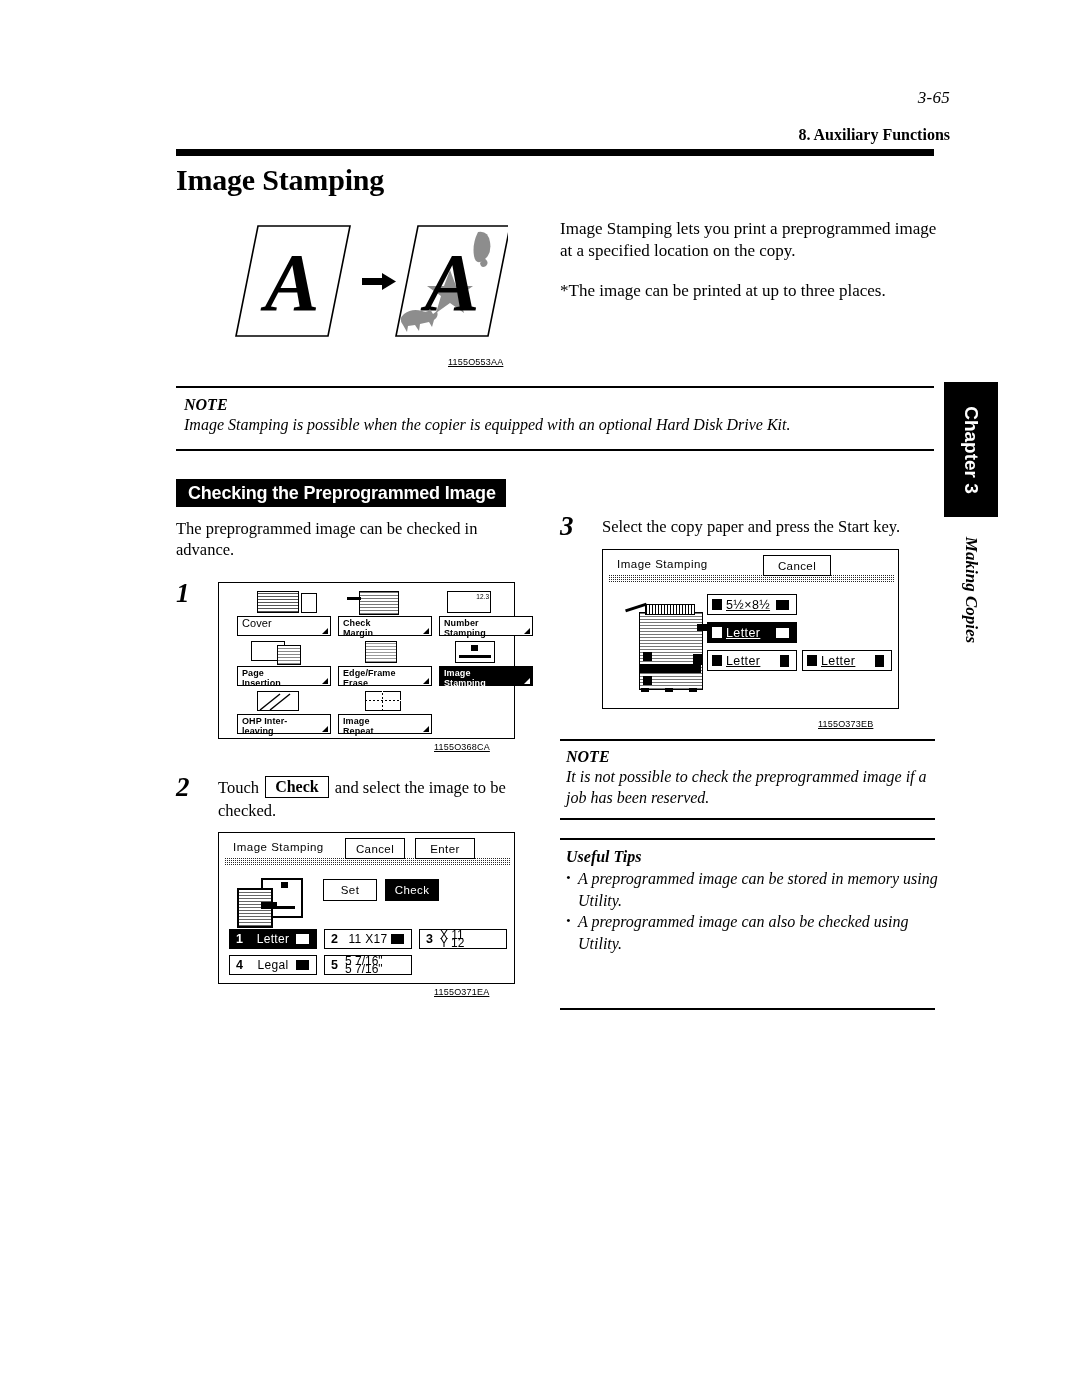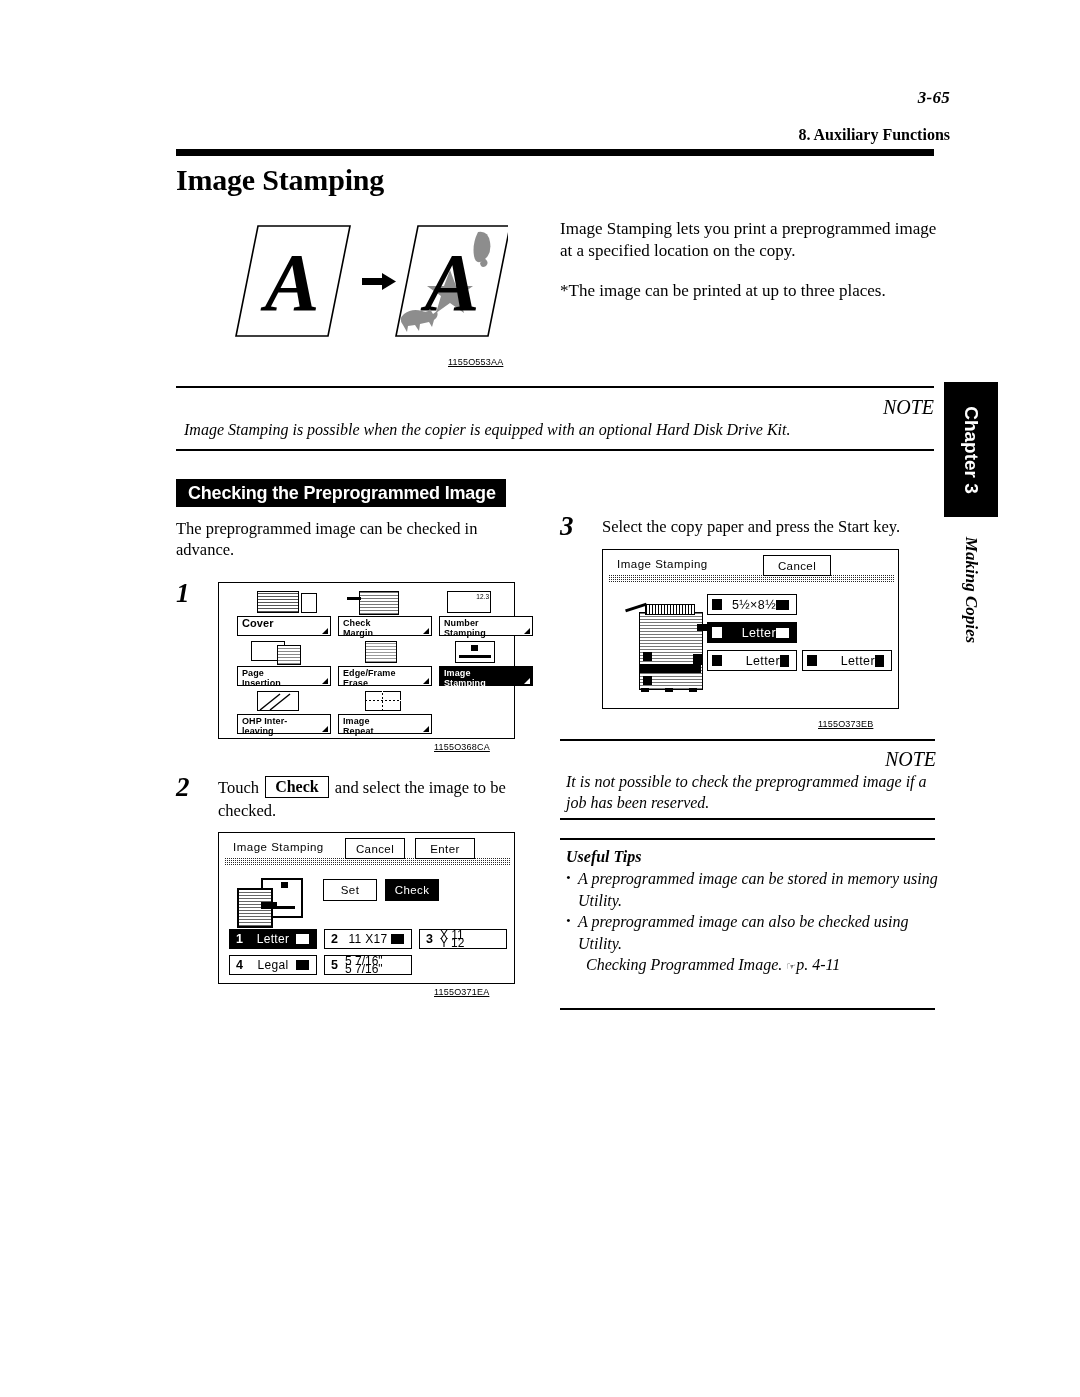--- a/index.html
+++ b/index.html
@@ -22,21 +22,21 @@
     height: 1397px;
   }
 
   
   .folio {
     position: absolute;
     right: 130px;
     top: 88px;
     font-family: "Liberation Serif", serif;
     font-style: italic;
-    font-weight: bold;
+    font-weight: normal;
     font-size: 17px;
     letter-spacing: 0.3px;
   }
   .running-head {
     position: absolute;
     right: 130px;
     top: 126px;
     font-family: "Liberation Serif", serif;
     font-weight: bold;
     font-size: 16px;
@@ -96,23 +96,22 @@
   .rule-thin {
     position: absolute;
     background: #000;
     height: 2px;
   }
   #note1-rule-top { left: 176px; top: 386px; width: 758px; }
   #note1-rule-bot { left: 176px; top: 449px; width: 758px; }
   .note-label {
     font-family: "Liberation Serif", serif;
     font-style: italic;
-    font-weight: normal;
-    font-size: 20px;
-    text-align: right;
+    font-weight: bold;
+    font-size: 16px;
   }
   .note-body {
     font-family: "Liberation Serif", serif;
     font-style: italic;
     font-size: 16px;
     line-height: 21px;
   }
   #note1 {
     position: absolute;
     left: 184px;
@@ -302,21 +301,21 @@
     font-size:12.5px;
     color:#000;
   }
   .tray.dark { background:#000; color:#fff; }
   .tray .tnum {
     width:10px;height:11px;
     background:currentColor;
     margin-left:4px; margin-right:4px;
     flex:none;
   }
-  .tray .tlabel { flex:1; text-align:right; letter-spacing:.4px; }
+  .tray .tlabel { flex:1; text-align:left; letter-spacing:.4px;text-decoration:underline; }
 
   
   #note2-rule-top { left: 560px; top: 739px; width: 375px; }
   #note2-rule-bot { left: 560px; top: 818px; width: 375px; }
   #tips-rule-top  { left: 560px; top: 838px; width: 375px; }
   #tips-rule-bot  { left: 560px; top: 1008px; width: 375px; }
 
   #note2 {
     position:absolute;
     left: 566px;
@@ -467,21 +466,21 @@
 
       <div class="feat-ico" style="left:140px; top:8px; width:40px; height:24px; border:1.4px solid #000; background:repeating-linear-gradient(0deg,#777 0 1px,#fff 1px 3px);"></div>
       <div class="feat-ico" style="left:128px; top:14px; width:14px; height:3px; background:#000;"></div>
 
       <div class="feat-ico" style="left:228px; top:8px; width:44px; height:22px; border:1.4px solid #000; background:#fff;"></div>
       <div class="feat-ico" style="left:248px; top:10px; width:22px; height:9px; font-family:'Liberation Sans',sans-serif; font-size:6.5px; color:#000; text-align:right;">
         <span>12.3</span>
       </div>
 
       <div class="feat" style="left:18px; top:33px; width:94px; height:20px;">
-        <span style="font-weight:bold;font-size:11px;">Cover</span>
+        <span style="font-weight:normal;font-size:11px;">Cover</span>
         <i class="corner"></i>
       </div>
       <div class="feat" style="left:119px; top:33px; width:94px; height:20px;">
         <span>Check</span><br>
         <span>Margin</span>
         <i class="corner"></i>
       </div>
       <div class="feat" style="left:220px; top:33px; width:94px; height:20px;">
         <span>Number</span><br>
         <span>Stamping</span>
@@ -656,24 +655,20 @@
 
   <div class="rule-thin" id="tips-rule-top"></div>
   <div id="tips">
     <div class="tips-label">Useful Tips</div>
     <ul class="tips-list">
       <li>
         <span>A preprogrammed image can be stored in memory using Utility.</span>
       </li>
       <li>
         <span>A preprogrammed image can also be checked using Utility.</span>
-        <span class="sub">
-          <span>Checking Programmed Image.</span>
-          <span class="hand">☞</span><span>p. 4-11</span>
-        </span>
       </li>
     </ul>
   </div>
   <div class="rule-thin" id="tips-rule-bot"></div>
 
   <div class="chapter-tab">
     <span>Chapter 3</span>
   </div>
   <div class="making-copies">
     <span>Making Copies</span>

